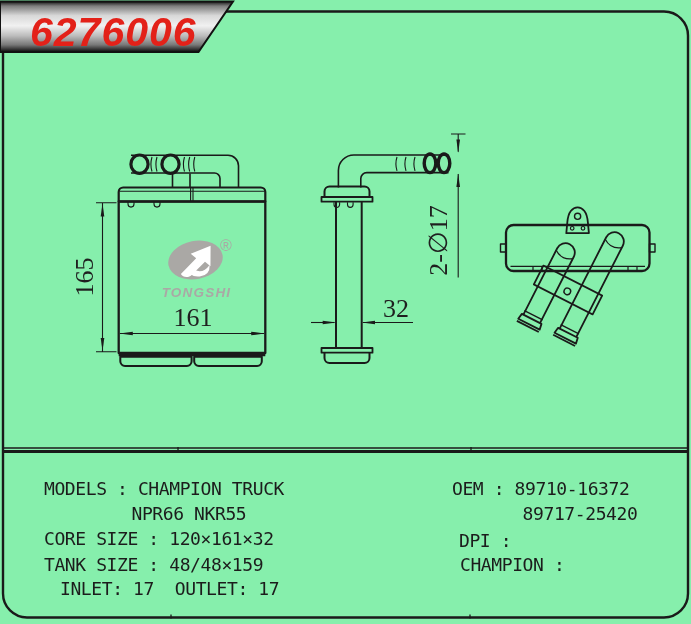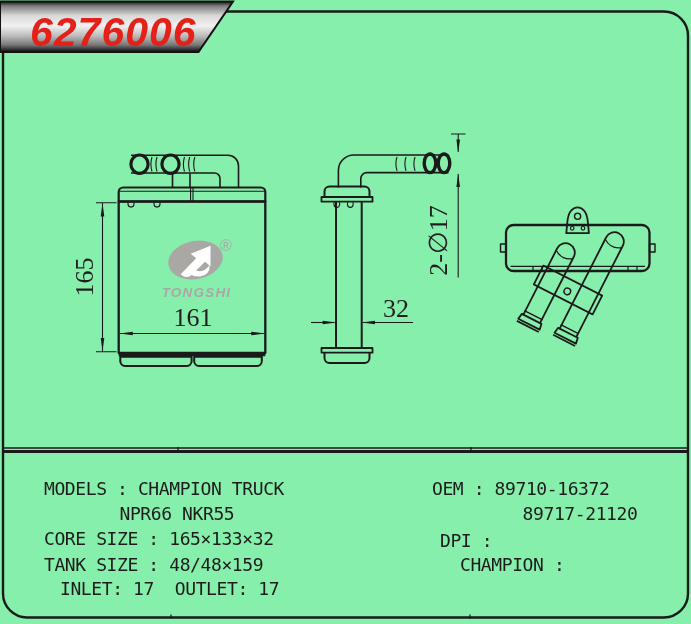--- a/index.html
+++ b/index.html
@@ -172,23 +172,23 @@
       <path class="ln" d="M-9.3 2.2 Q0 8.8 9.3 2.2" stroke-width="1.2"></path>
       <path class="ln" d="M-10.2 98.5 H10.2" stroke-width="1.4"></path>
       <polygon class="ln" points="-11,102.5 11,102.5 12,108.5 -12,108.5" fill="#fff" stroke-width="1.8"></polygon>
       <path class="ln" d="M-12.3 111 H12.3" stroke-width="1.8"></path>
     </g>
   </g>
 </svg>
 
 <div>
   <div class="spec-line" style="left:44px;top:479px">MODELS : CHAMPION TRUCK</div>
-  <div class="spec-line" style="left:36px;top:504px">        NPR66 NKR55</div>
-  <div class="spec-line" style="left:44px;top:529px">CORE SIZE : 165×133×32</div>
+  <div class="spec-line" style="left:48px;top:504px">        NPR66 NKR55</div>
+  <div class="spec-line" style="left:44px;top:529px">CORE SIZE : 120×161×32</div>
   <div class="spec-line" style="left:44px;top:555px">TANK SIZE : 48/48×159</div>
   <div class="spec-line" style="left:60px;top:579px">INLET: 17  OUTLET: 17</div>
-  <div class="spec-line" style="left:432px;top:479px">OEM : 89710-16372</div>
-  <div class="spec-line" style="left:460px;top:504px">      89717-21120</div>
-  <div class="spec-line" style="left:440px;top:531px">DPI : </div>
+  <div class="spec-line" style="left:452px;top:479px">OEM : 89710-16372</div>
+  <div class="spec-line" style="left:460px;top:504px">      89717-25420</div>
+  <div class="spec-line" style="left:459px;top:531px">DPI : </div>
   <div class="spec-line" style="left:460px;top:555px">CHAMPION : </div>
 </div>
 
 </div>
 
 </body></html>

